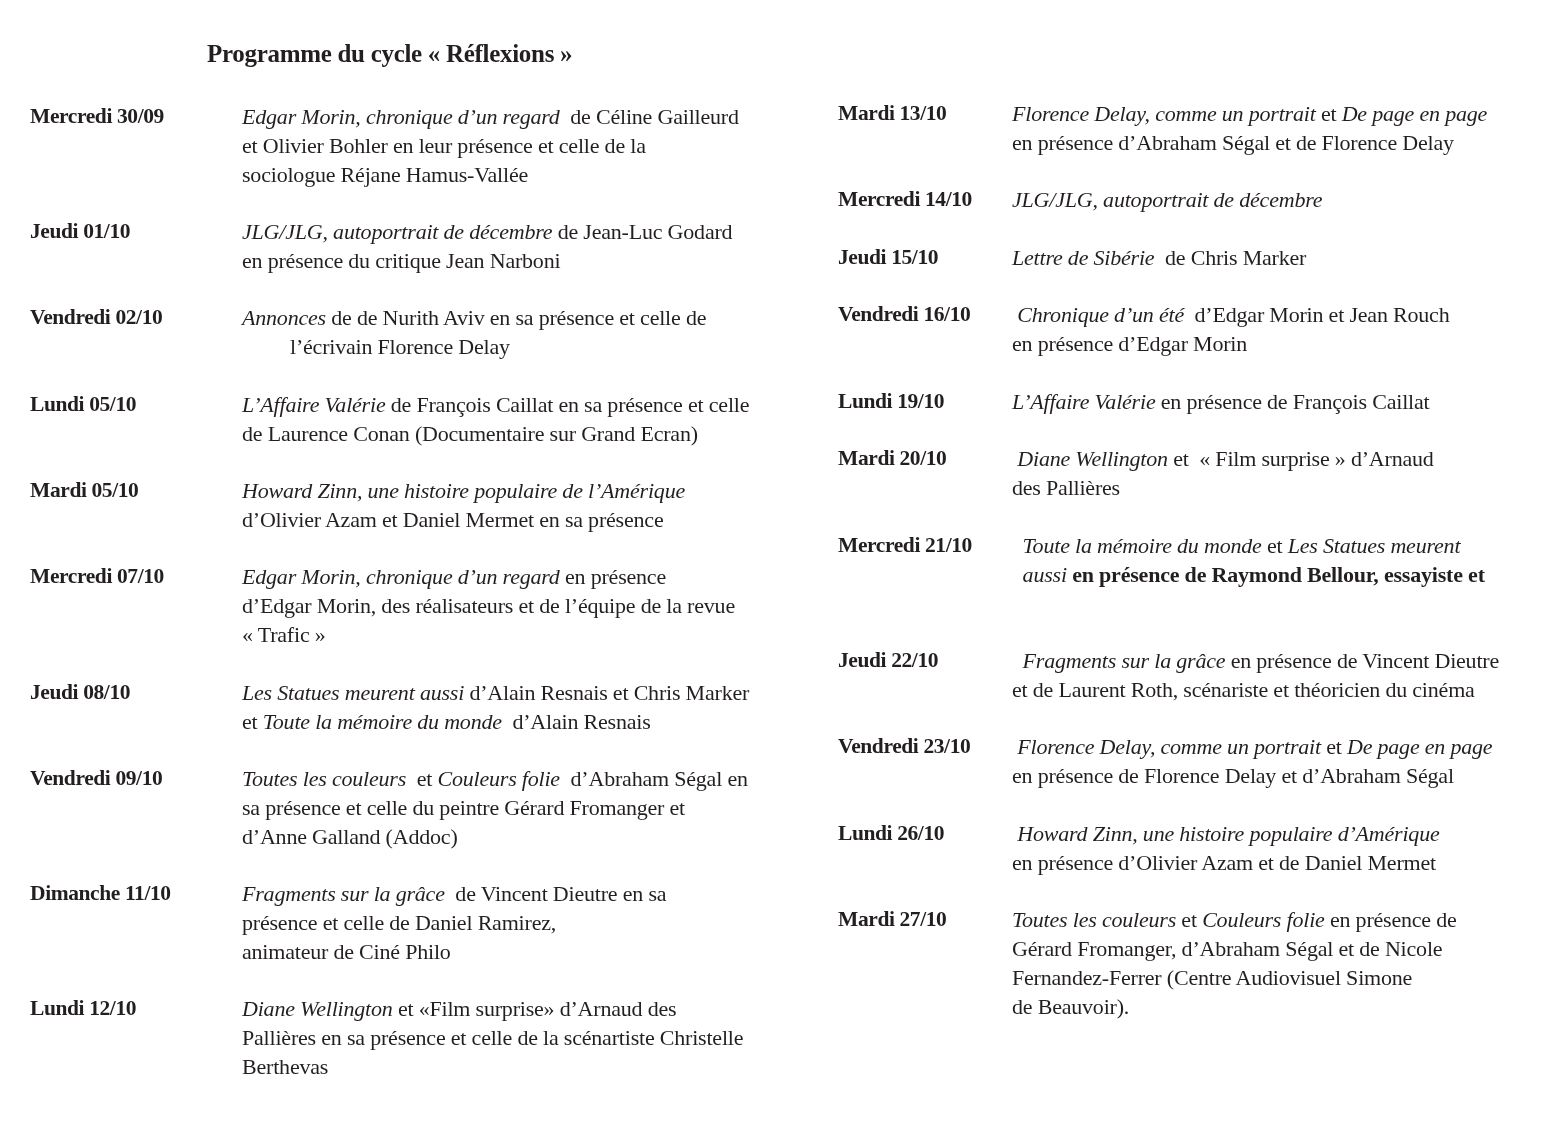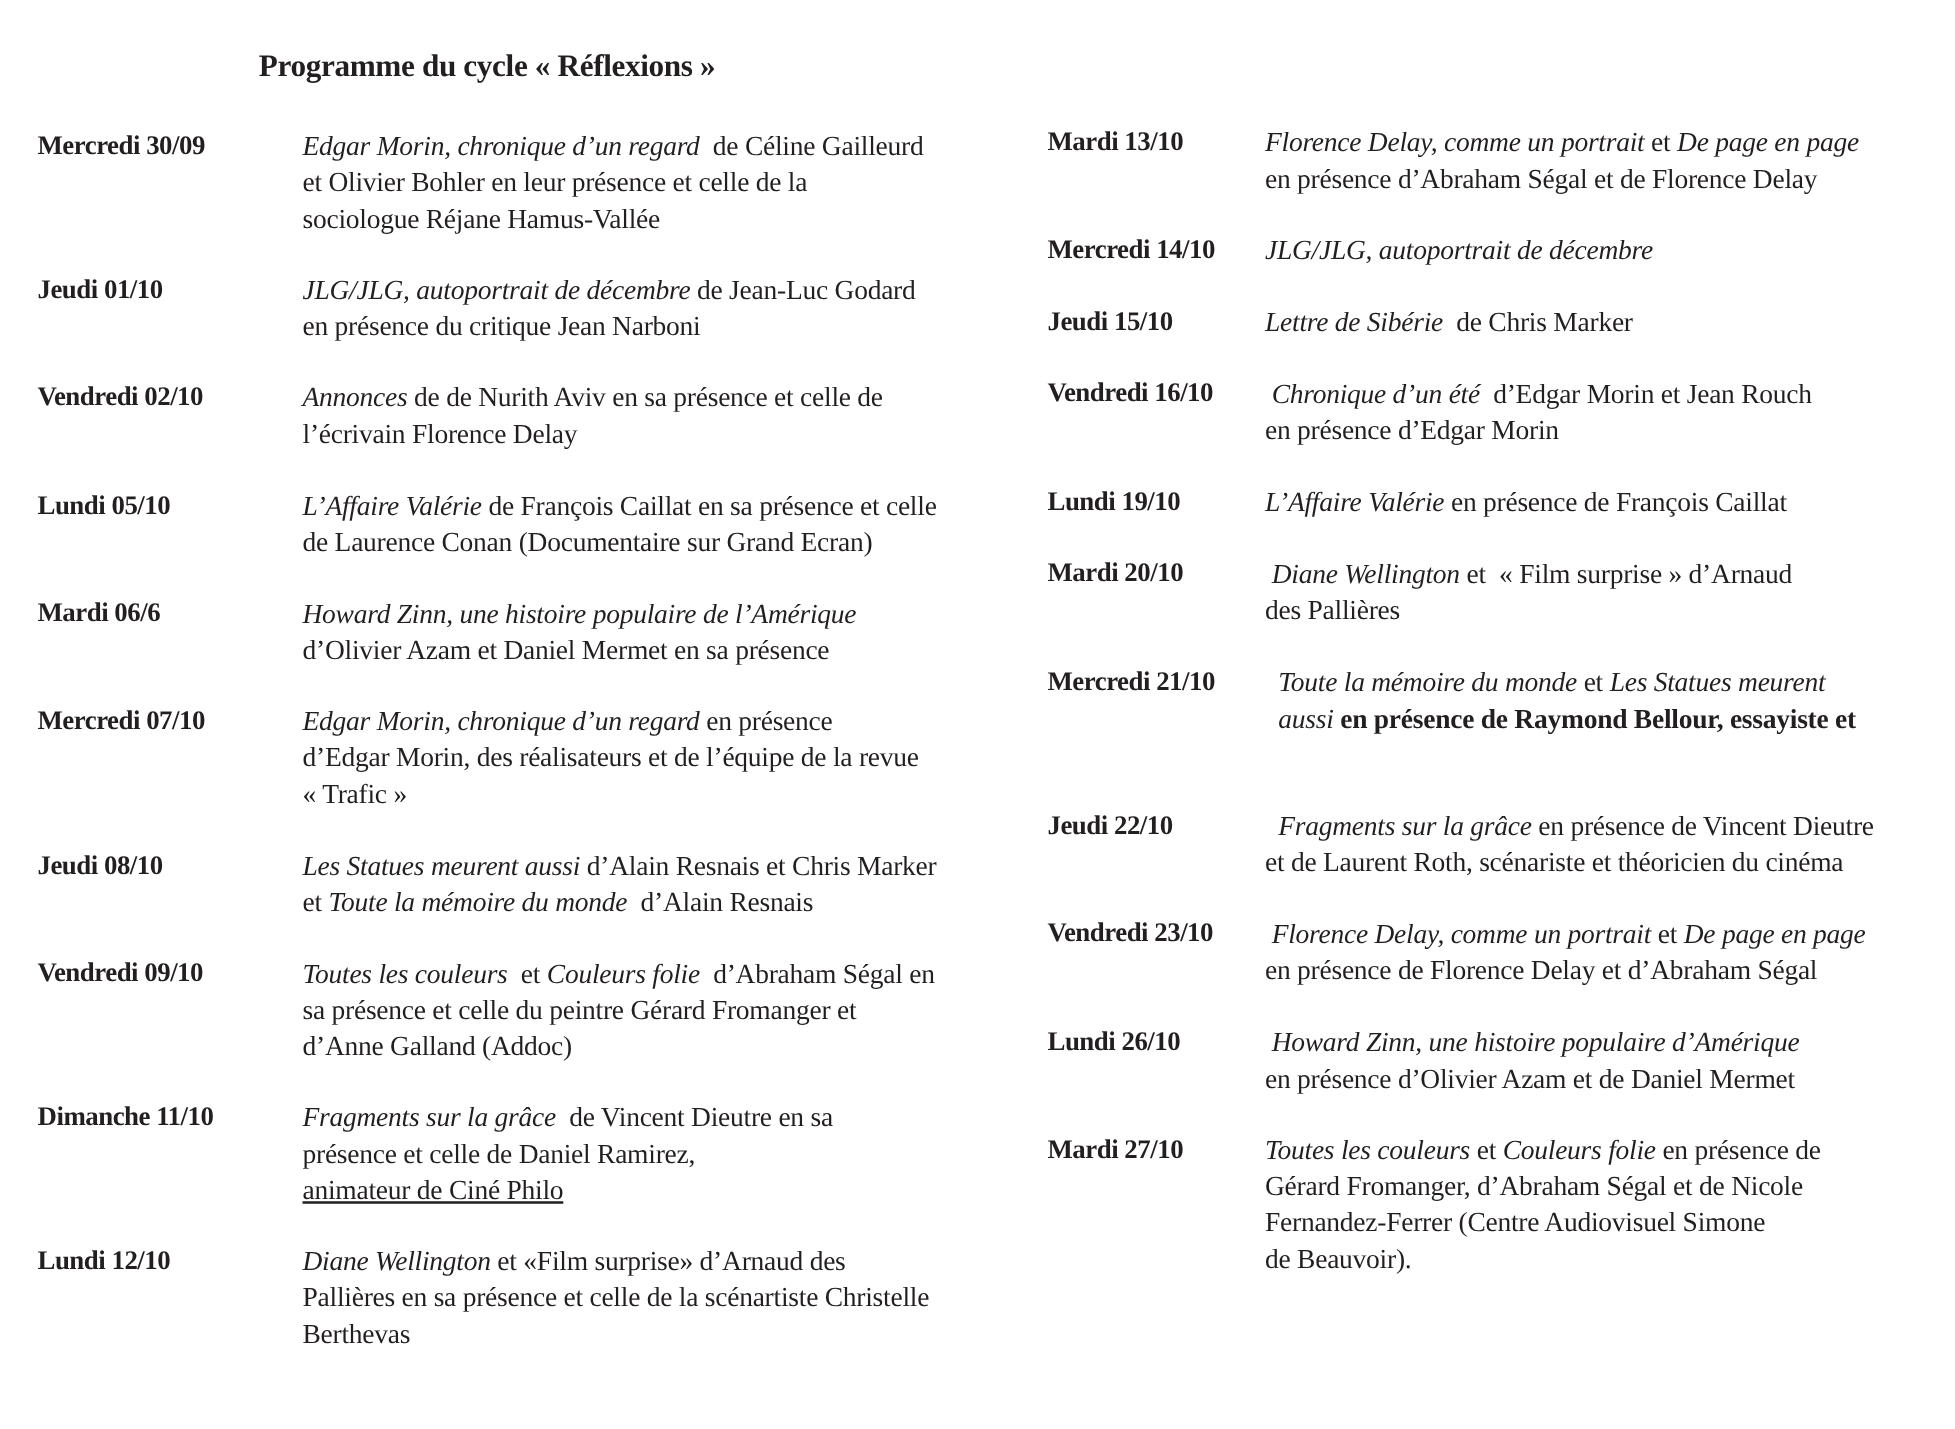--- a/index.html
+++ b/index.html
@@ -49,32 +49,32 @@
       <div class="date">Jeudi 01/10</div>
       <div class="desc">
         <span class="line"><i style="white-space: pre;">JLG/JLG, autoportrait de décembre</i><span style="white-space: pre;"> de Jean-Luc Godard</span></span>
         <span class="line"><span style="white-space: pre;">en présence du critique Jean Narboni</span></span>
       </div>
     </div>
     <div class="entry" style="top: 303px;">
       <div class="date">Vendredi 02/10</div>
       <div class="desc">
         <span class="line"><i style="white-space: pre;">Annonces</i><span style="white-space: pre;"> de de Nurith Aviv en sa présence et celle de</span></span>
-        <span class="line"><span style="white-space: pre;">l’écrivain Florence Delay</span></span>
+        <span class="line"><span style="white-space: pre; margin-left: 48px;">l’écrivain Florence Delay</span></span>
       </div>
     </div>
     <div class="entry" style="top: 390px;">
       <div class="date">Lundi 05/10</div>
       <div class="desc">
         <span class="line"><i style="white-space: pre;">L’Affaire Valérie</i><span style="white-space: pre;"> de François Caillat en sa présence et celle</span></span>
         <span class="line"><span style="white-space: pre;">de Laurence Conan (Documentaire sur Grand Ecran)</span></span>
       </div>
     </div>
     <div class="entry" style="top: 476px;">
-      <div class="date">Mardi 06/6</div>
+      <div class="date">Mardi 05/10</div>
       <div class="desc">
         <span class="line"><i style="white-space: pre;">Howard Zinn, une histoire populaire de l’Amérique</i></span>
         <span class="line"><span style="white-space: pre;">d’Olivier Azam et Daniel Mermet en sa présence</span></span>
       </div>
     </div>
     <div class="entry" style="top: 562px;">
       <div class="date">Mercredi 07/10</div>
       <div class="desc">
         <span class="line"><i style="white-space: pre;">Edgar Morin, chronique d’un regard</i><span style="white-space: pre;"> en présence</span></span>
         <span class="line"><span style="white-space: pre;">d’Edgar Morin, des réalisateurs et de l’équipe de la revue</span></span>
@@ -94,21 +94,21 @@
         <span class="line"><i style="white-space: pre;">Toutes les couleurs</i><span style="white-space: pre;">  et </span><i style="white-space: pre;">Couleurs folie</i><span style="white-space: pre;">  d’Abraham Ségal en</span></span>
         <span class="line"><span style="white-space: pre;">sa présence et celle du peintre Gérard Fromanger et</span></span>
         <span class="line"><span style="white-space: pre;">d’Anne Galland (Addoc)</span></span>
       </div>
     </div>
     <div class="entry" style="top: 879px;">
       <div class="date">Dimanche 11/10</div>
       <div class="desc">
         <span class="line"><i style="white-space: pre;">Fragments sur la grâce</i><span style="white-space: pre;">  de Vincent Dieutre en sa</span></span>
         <span class="line"><span style="white-space: pre;">présence et celle de Daniel Ramirez,</span></span>
-        <span class="line"><span style="white-space: pre; text-decoration: underline;">animateur de Ciné Philo</span></span>
+        <span class="line"><span style="white-space: pre;">animateur de Ciné Philo</span></span>
       </div>
     </div>
     <div class="entry" style="top: 994px;">
       <div class="date">Lundi 12/10</div>
       <div class="desc">
         <span class="line"><i style="white-space: pre;">Diane Wellington</i><span style="white-space: pre;"> et «Film surprise» d’Arnaud des</span></span>
         <span class="line"><span style="white-space: pre;">Pallières en sa présence et celle de la scénartiste Christelle</span></span>
         <span class="line"><span style="white-space: pre;">Berthevas</span></span>
       </div>
     </div>

